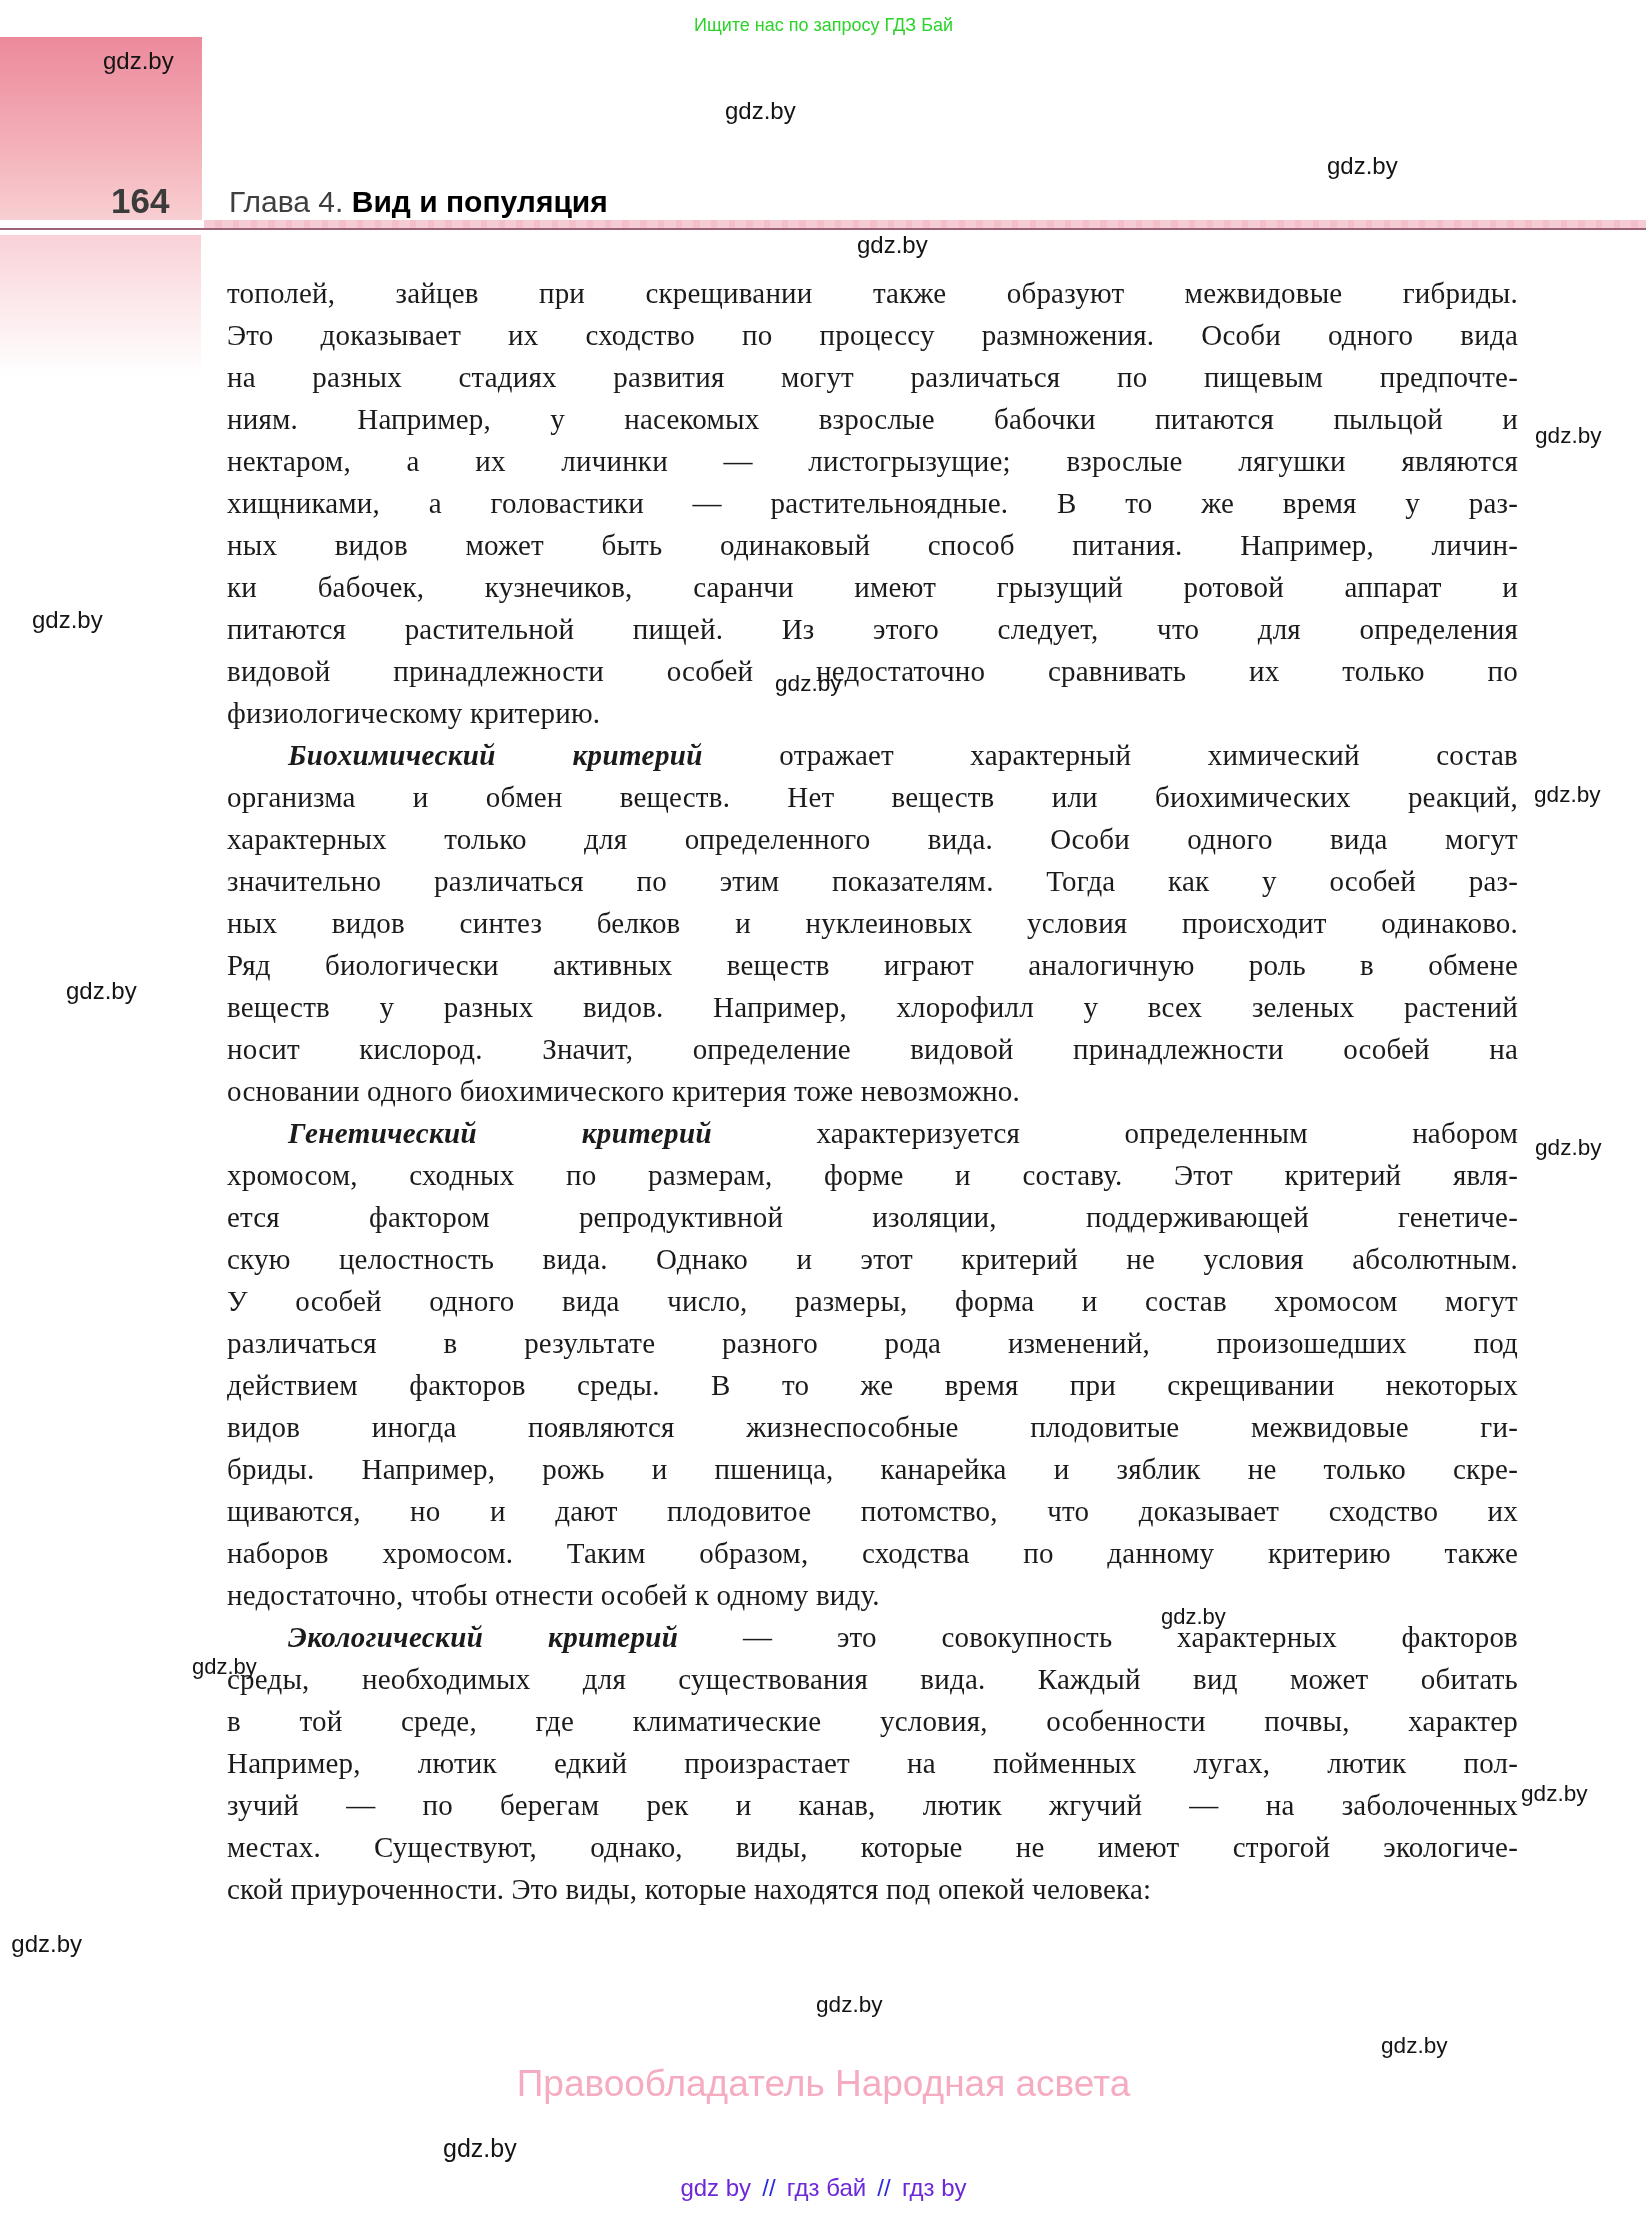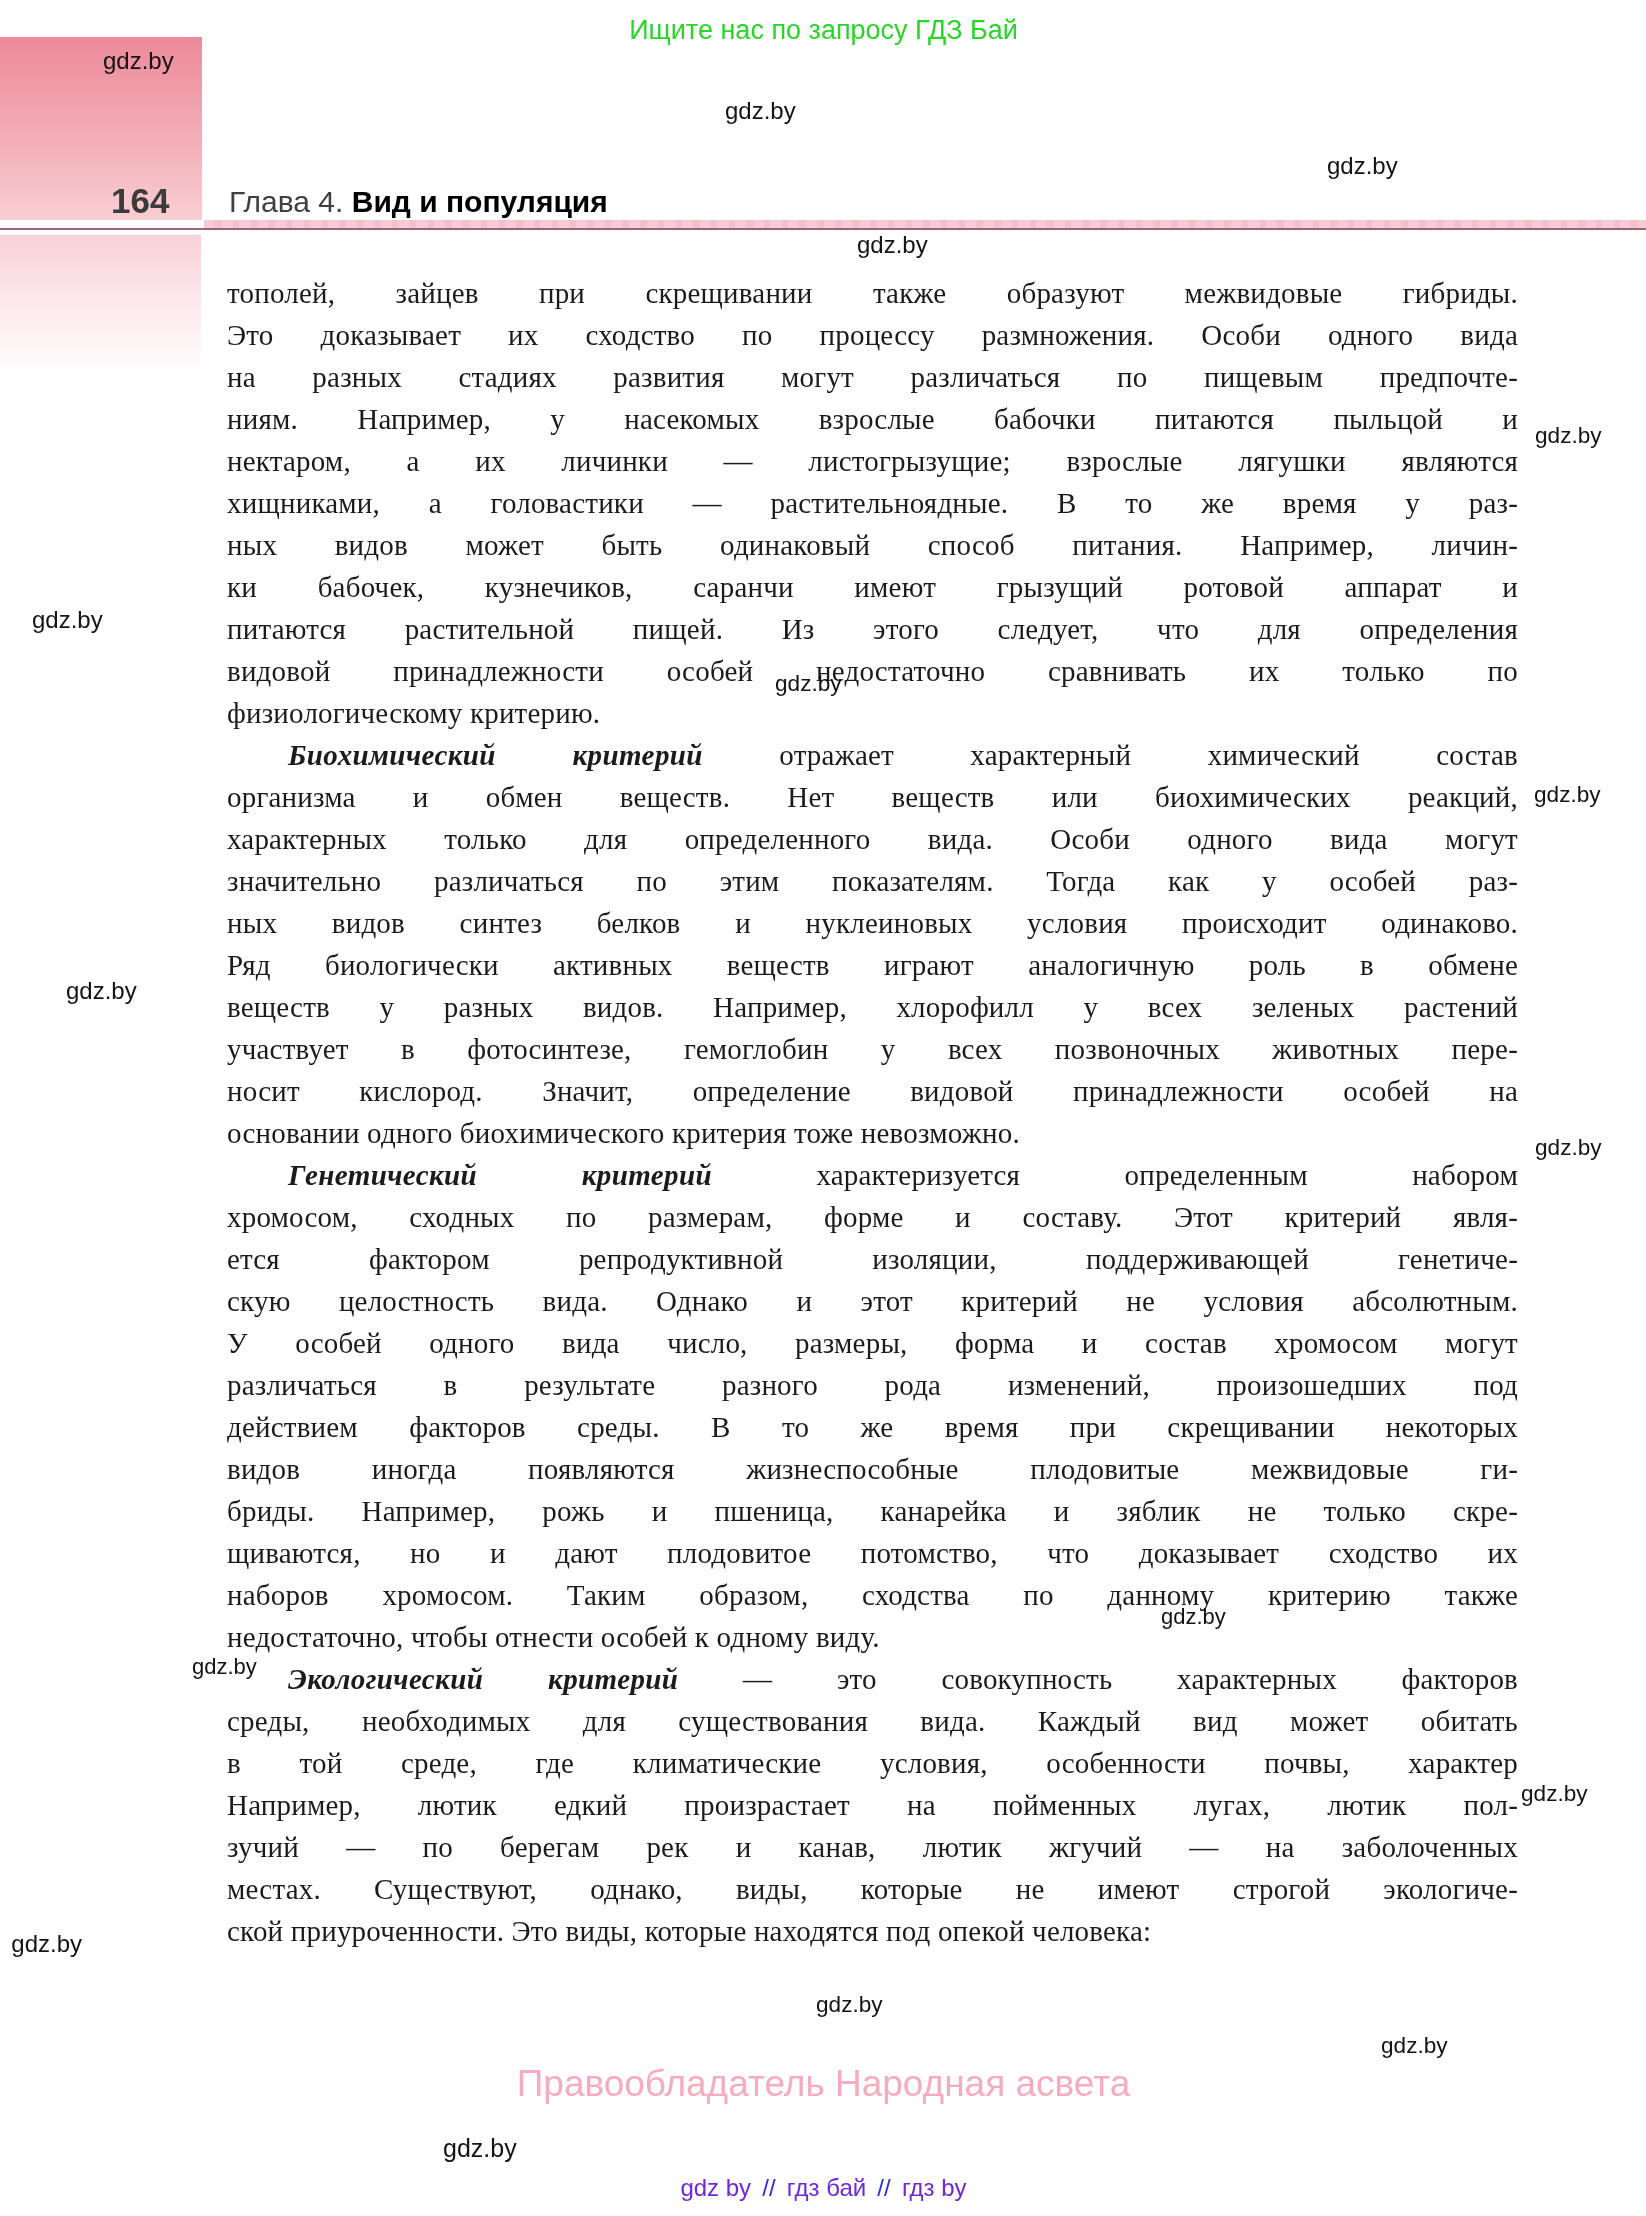--- a/index.html
+++ b/index.html
@@ -1,21 +1,21 @@
 <!DOCTYPE html>
 <html style="font-size:13px"><head>
 <meta charset="utf-8">
 <style>
   html,body{margin:0;padding:0;background:#fff;}
   .page{position:relative;width:1647px;height:2216px;background:#ffffff;overflow:hidden;
         font-family:"Liberation Serif",serif;}
 
   
   .top-notice{position:absolute;top:14.5px;left:0;width:100%;text-align:center;
-              font-family:"Liberation Sans",sans-serif;font-size:27px;color:#2bd32b;}
+              font-family:"Liberation Sans",sans-serif;font-size:18px;color:#2bd32b;}
 
   
   .pink-block-1{position:absolute;left:0;top:37px;width:202px;height:183px;
                 background:linear-gradient(180deg,#ec8a9c 0%,#f3adb6 55%,#f8cfd2 100%);}
   .pink-block-2{position:absolute;left:0;top:235px;width:201px;height:143px;
                 background:linear-gradient(180deg,#f9d2d8 0%,#fdeef0 60%,#ffffff 100%);}
   .page-number{position:absolute;left:111px;top:181px;width:81px;text-align:left;
                font-family:"Liberation Sans",sans-serif;font-weight:bold;font-size:35px;color:#3b3b3b;}
   .chapter{position:absolute;left:229px;top:185px;font-family:"Liberation Sans",sans-serif;
            font-size:30px;color:#3f3f3f;white-space:nowrap;}
@@ -71,21 +71,20 @@
       <div class="bline fill">питаются растительной пищей. Из этого следует, что для определения</div>
       <div class="bline fill">видовой принадлежности особей недостаточно сравнивать их только по</div>
       <div class="bline">физиологическому критерию.</div>
       <div class="bline fill" style="text-indent: 61px;"><span class="lead">Биохимический критерий</span> отражает характерный химический состав</div>
       <div class="bline fill">организма и обмен веществ. Нет веществ или биохимических реакций,</div>
       <div class="bline fill">характерных только для определенного вида. Особи одного вида могут</div>
       <div class="bline fill">значительно различаться по этим показателям. Тогда как у особей раз-</div>
       <div class="bline fill">ных видов синтез белков и нуклеиновых условия происходит одинаково.</div>
       <div class="bline fill">Ряд биологически активных веществ играют аналогичную роль в обмене</div>
       <div class="bline fill">веществ у разных видов. Например, хлорофилл у всех зеленых растений</div>
-      <div class="bline fill">участвует в фотосинтезе, гемоглобин у всех позвоночных животных пере-</div>
       <div class="bline fill">носит кислород. Значит, определение видовой принадлежности особей на</div>
       <div class="bline">основании одного биохимического критерия тоже невозможно.</div>
       <div class="bline fill" style="text-indent: 61px;"><span class="lead">Генетический критерий</span> характеризуется определенным набором</div>
       <div class="bline fill">хромосом, сходных по размерам, форме и составу. Этот критерий явля-</div>
       <div class="bline fill">ется фактором репродуктивной изоляции, поддерживающей генетиче-</div>
       <div class="bline fill">скую целостность вида. Однако и этот критерий не условия абсолютным.</div>
       <div class="bline fill">У особей одного вида число, размеры, форма и состав хромосом могут</div>
       <div class="bline fill">различаться в результате разного рода изменений, произошедших под</div>
       <div class="bline fill">действием факторов среды. В то же время при скрещивании некоторых</div>
       <div class="bline fill">видов иногда появляются жизнеспособные плодовитые межвидовые ги-</div>

